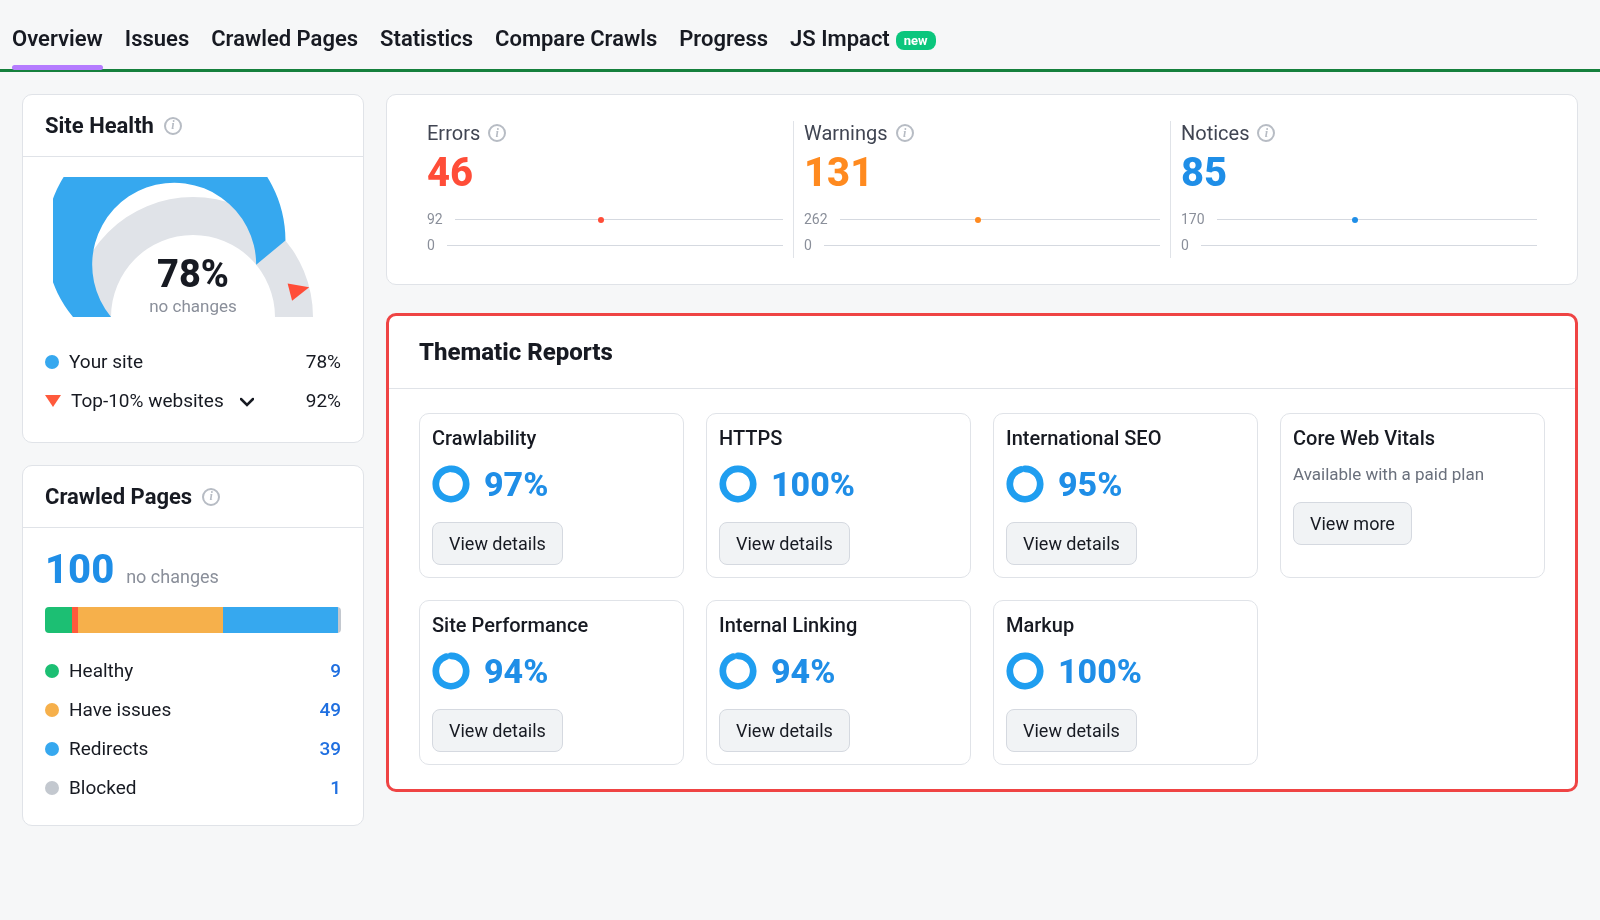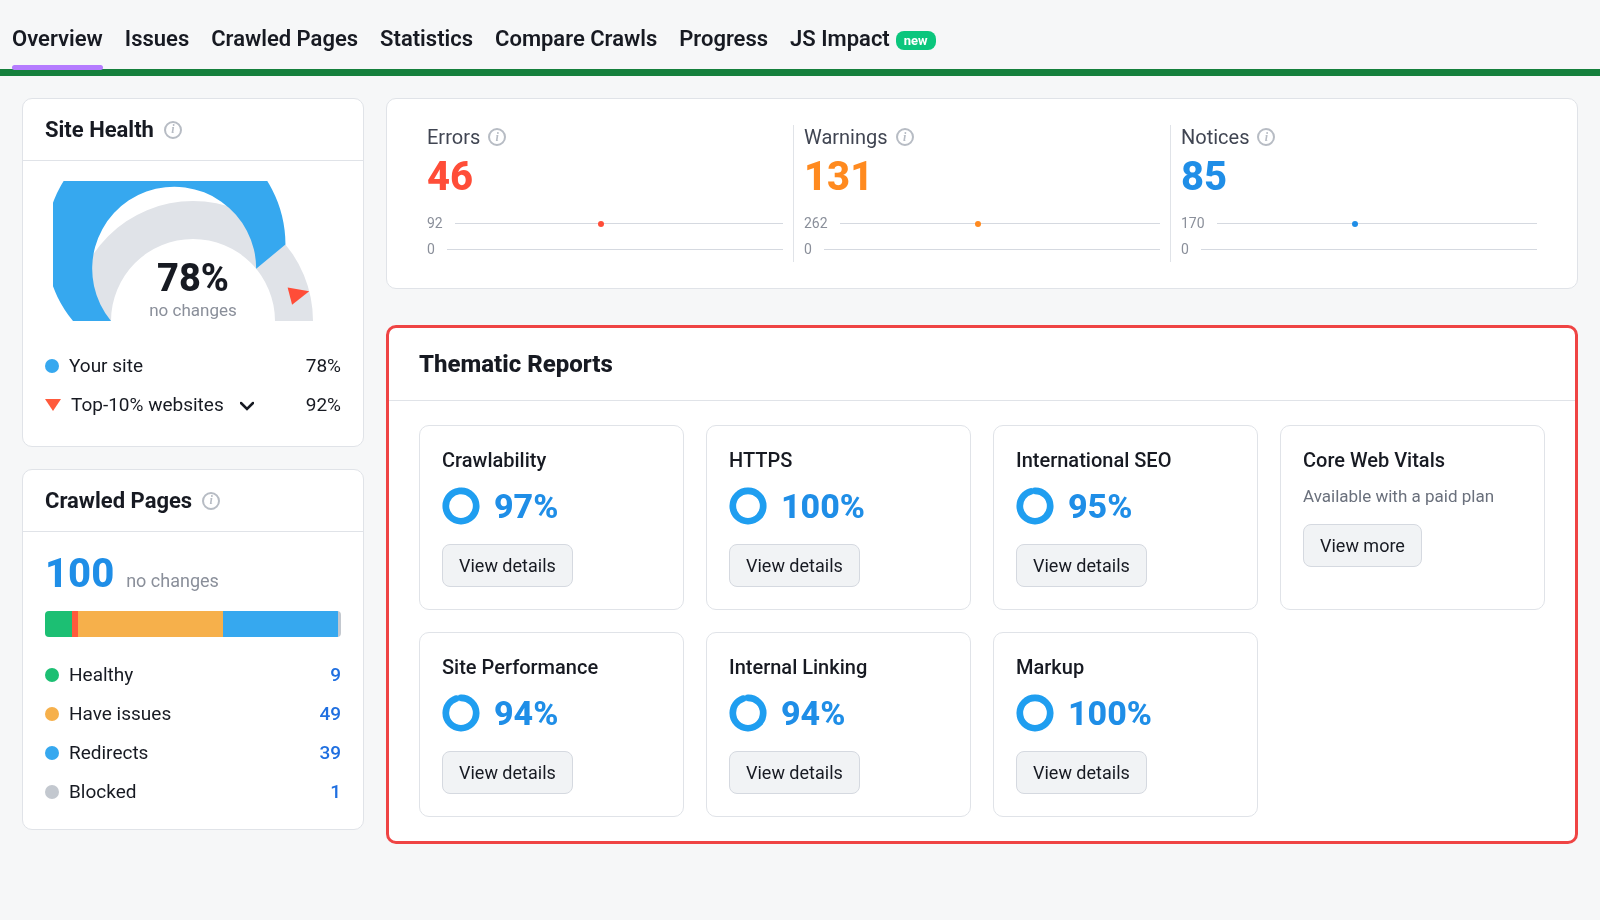--- a/index.html
+++ b/index.html
@@ -1,25 +1,25 @@
 <!DOCTYPE html>
 <html><head>
 <meta charset="utf-8">
 <style>
 * { box-sizing: border-box; margin: 0; padding: 0; }
 body { font-family: -apple-system, BlinkMacSystemFont, "Segoe UI", Roboto, Helvetica, Arial, sans-serif; background: #f6f7f8; color: #171a22; }
 
-.tabs { display: flex; align-items: center; padding: 18px 12px 0 12px; border-bottom: 7px solid #15803d; gap: 22px; background:#f6f7f8;}
+.tabs { display: flex; align-items: center; padding: 18px 12px 0 12px; border-bottom: 3px solid #15803d; gap: 22px; background:#f6f7f8;}
 .tab { font-size: 22px; font-weight: 600; color: #171a22; padding: 8px 0 18px 0; cursor: pointer; position: relative; }
 .tab.active::after { content:""; position:absolute; left:0; right:0; bottom:-1px; height:5px; background:#b57cff; border-radius:3px;}
 .tab .badge-new { display:inline-block; background:#0bc67d; color:#fff; font-size:13px; font-weight:700; padding:2px 8px; border-radius:8px; margin-left:6px; vertical-align:middle;}
 
 .layout { display:flex; gap:22px; padding:22px; align-items:flex-start;}
 .left-col { width:342px; flex-shrink:0; display:flex; flex-direction:column; gap:22px;}
-.right-col { flex:1; display:flex; flex-direction:column; gap:36px;}
+.right-col { flex:1; display:flex; flex-direction:column; gap:28px;}
 
 .card { background:#fff; border:1px solid #e0e3e8; border-radius:10px;}
 .card-header { padding:18px 22px; font-size:22px; font-weight:700; border-bottom:1px solid #e0e3e8; display:flex; align-items:center; gap:10px;}
 .info-icon { width:18px; height:18px; border-radius:50%; border:2px solid #b7bcc4; color:#b7bcc4; font-size:12px; font-weight:700; display:inline-flex; align-items:center; justify-content:center; font-style: italic; font-family: Georgia, serif;}
 
 .gauge-wrap { padding:20px 22px 10px 22px; display:flex; flex-direction:column; align-items:center;}
 .gauge-center-text { text-align:center; margin-top:-75px;}
 .gauge-pct { font-size:38px; font-weight:800;}
 .gauge-sub { font-size:17px; color:#8a8f9a;}
 
@@ -46,21 +46,21 @@
 .metric-title { font-size:20px; color:#404552; display:flex; align-items:center; gap:8px;}
 .metric-value { font-size:40px; font-weight:800; margin-top:4px;}
 .metric .spark { margin-top:10px;}
 .spark-row { display:flex; align-items:center; gap:12px; font-size:14px; color:#8a8f9a; height:26px;}
 .spark-line { flex:1; height:1px; background:#d5d9e0; position:relative;}
 .spark-dot { position:absolute; width:6px; height:6px; border-radius:50%; top:-3px;}
 
 .thematic { background:#fff; border:3px solid #ef4444; border-radius:10px;}
 .thematic-header{ padding:22px 30px; font-size:24px; font-weight:800; border-bottom:1px solid #e0e3e8;}
 .tiles { padding:24px 30px; display:grid; grid-template-columns: repeat(4, 1fr); gap:22px;}
-.tile { border:1px solid #e0e3e8; border-radius:10px; padding:22px;}
+.tile { border:1px solid #e0e3e8; border-radius:10px; padding:12px;}
 .tile-title { font-size:20px; font-weight:500; margin-bottom:14px;}
 .tile-score { display:flex; align-items:center; gap:14px; margin-bottom:18px;}
 .tile-pct { font-size:34px; font-weight:800; color:#1f8ee7;}
 .ring-svg { width:38px; height:38px;}
 .tile-sub { font-size:17px; color:#6a707c; margin-bottom:18px;}
 .btn-detail { display:inline-block; background:#f1f3f5; border:1px solid #d5d9e0; border-radius:8px; padding:10px 16px; font-size:18px; color:#171a22; cursor:pointer;}
 </style>
 </head>
 <body>
 

